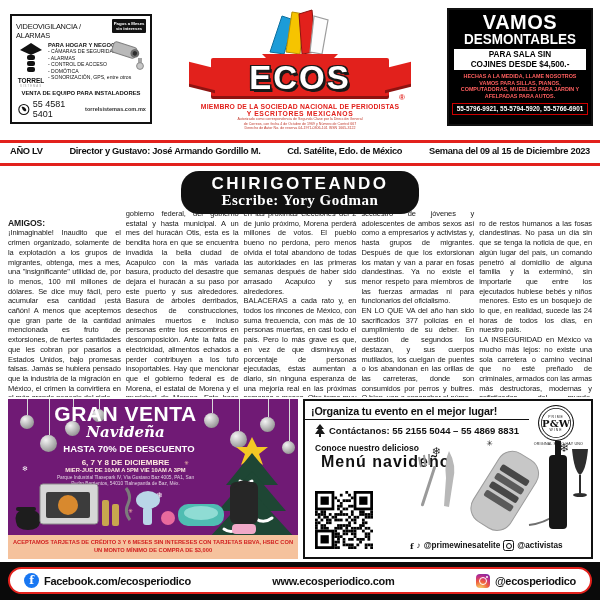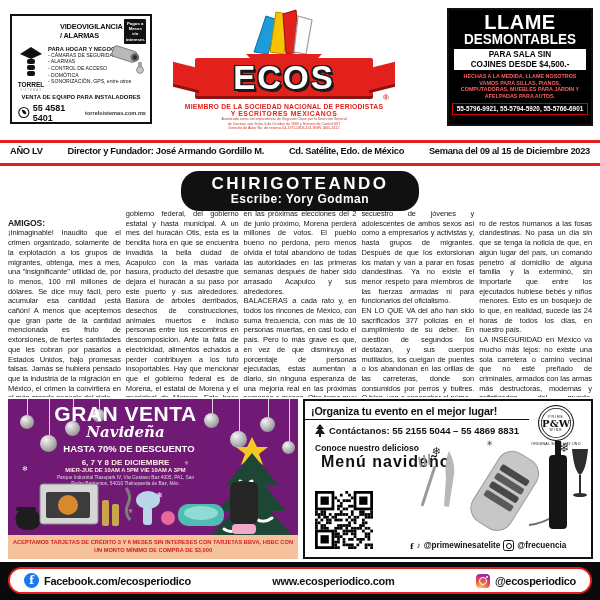--- a/index.html
+++ b/index.html
@@ -3,37 +3,37 @@
 <meta charset="utf-8">
 <style>
   html,body{margin:0;padding:0;}
   body{width:600px;height:600px;position:relative;background:#fff;
        font-family:"Liberation Sans",sans-serif;color:#111;overflow:hidden;}
   .abs{position:absolute;}
 
   
   .torrel{left:10px;top:14px;width:142px;height:110px;border:2px solid #111;background:#fff;padding:3px 4px;box-sizing:border-box;}
   .t-head{display:flex;align-items:flex-start;gap:2px;}
-  .t-title{font-size:7.4px;font-weight:700;letter-spacing:-0.2px;padding-top:3px;margin-left:44px;}
+  .t-title{font-size:7.4px;font-weight:400;letter-spacing:-0.2px;padding-top:3px;}
   .t-badge{margin-left:auto;background:#111;color:#fff;font-size:4.3px;font-weight:700;text-align:center;width:34px;padding:2px 1px;line-height:5.2px;border-radius:1px;}
   .t-body{display:flex;margin-top:2px;}
   .t-left{width:30px;text-align:center;}
   .t-brand{font-size:6.5px;font-weight:900;margin-top:1px;}
   .t-brand-sub{font-size:2.8px;letter-spacing:1px;color:#999;}
   .t-right{flex:1;padding-left:2px;position:relative;}
   .t-aud{font-size:5.8px;font-weight:800;}
   .t-item{font-size:5.1px;line-height:6.6px;}
   .t-cam{position:absolute;right:-2px;top:-2px;}
   .t-venta{font-size:5.9px;font-weight:900;text-align:center;margin-top:2px;}
   .t-phone-row{display:flex;align-items:center;gap:3px;margin-top:3px;padding-left:2px;}
-  .t-phone{font-size:9px;font-weight:700;}
+  .t-phone{font-size:9px;font-weight:400;}
   .t-site{font-size:5.6px;font-weight:700;color:#333;}
 
   
-  .ecos{left:174px;top:6px;width:220px;text-align:center;}
+  .ecos{left:190px;top:6px;width:220px;text-align:center;}
   .banner{position:relative;width:178px;height:38px;margin:-4px auto 0;background:#e2211c;border-radius:2px;
           box-shadow:0 3px 0 #8e1310;display:flex;align-items:center;justify-content:center;}
   .banner::before,.banner::after{content:'';position:absolute;top:7px;width:26px;height:22px;background:#e2211c;box-shadow:0 3px 0 #8e1310;}
   .banner::before{left:-22px;transform:skewY(14deg);}
   .banner::after{right:-22px;transform:skewY(-14deg);}
   .ecos-text{font-size:33px;font-weight:900;color:#fff;letter-spacing:2px;line-height:33px;
              text-shadow:-1.5px -1.5px 0 #1a1a1a,1.5px -1.5px 0 #1a1a1a,-1.5px 1.5px 0 #1a1a1a,1.5px 1.5px 0 #1a1a1a,2.5px 2.5px 0 #1a1a1a;}
   .reg{position:absolute;right:-16px;bottom:-6px;font-size:8px;color:#e2211c;font-weight:700;background:#fff;border-radius:50%;}
   .member1{font-size:6.8px;font-weight:900;color:#e2211c;margin-top:7px;letter-spacing:0.2px;}
   .member2{font-size:6.8px;font-weight:900;color:#e2211c;letter-spacing:0.6px;}
@@ -50,21 +50,21 @@
 
   
   .rule{left:0;right:0;height:2.5px;background:#e2211c;}
   .rule-a{top:140px;}
   .rule-b{top:163px;}
   .mast-row{left:0;right:0;top:144px;display:flex;justify-content:space-between;padding:2px 10px;font-size:9.3px;font-weight:700;letter-spacing:-0.3px;}
 
   
   .chirigo{top:171px;left:50%;transform:translateX(-50%);width:238px;background:#111;color:#fff;border-radius:18px;text-align:center;padding:4px 0 5px;}
   .chirigo-title{font-size:17px;font-weight:900;letter-spacing:2.5px;line-height:17px;}
-  .chirigo-by{font-size:12px;font-weight:700;letter-spacing:0.5px;}
+  .chirigo-by{font-size:15px;font-weight:700;letter-spacing:0.5px;font-family:Liberation Serif, serif;}
 
   
   .article{top:209px;left:8px;right:8px;height:188px;display:flex;gap:5px;overflow:hidden;}
   .col{flex:1;font-size:7.5px;line-height:9.7px;text-align:justify;letter-spacing:-0.1px;color:#191919;white-space:pre-line;}
   .greet{display:block;font-size:8.6px;font-weight:900;white-space:normal;}
 
   
   .gv{left:8px;top:399px;width:290px;height:160px;background:#701a75;overflow:hidden;}
   .orn{position:absolute;border-radius:50%;background:radial-gradient(circle at 35% 30%,#f4f4f4,#9b9b9b 70%,#6e6e6e);}
   .orn::before{content:'';position:absolute;bottom:100%;left:50%;width:1px;height:var(--s,16px);background:#d9d9d9;}
@@ -74,21 +74,21 @@
   .gv-disc{font-size:9.5px;font-weight:900;margin-top:3px;padding-left:7px;}
   .gv-dates{font-size:8px;font-weight:900;margin-top:4px;color:#ffe9e0;}
   .gv-hours{font-size:5.8px;font-weight:800;color:#ffe9e0;}
   .gv-addr{font-size:4.8px;line-height:5.8px;color:rgba(255,255,255,0.78);margin-top:2px;}
   .snow{position:absolute;color:#fff;}
   .gv-terms{position:absolute;left:0;right:0;bottom:0;height:24px;background:#f5c29d;color:#d01f1f;text-align:center;font-weight:800;font-size:5.7px;line-height:7.6px;padding-top:4px;box-sizing:border-box;}
 
   
   .pw{left:303px;top:399px;width:290px;height:160px;background:#fff;border:2.5px solid #111;box-sizing:border-box;}
   .pw-header{font-size:10.8px;font-weight:900;padding:4px 6px 2px;width:212px;border-bottom:1.5px solid #111;letter-spacing:-0.2px;}
-  .pw-logo{position:absolute;right:8px;top:4px;width:54px;text-align:center;}
+  .pw-logo{position:absolute;right:8px;top:4px;width:54px;text-align:right;}
   .pw-circle{width:34px;height:34px;margin:0 auto;border:1.2px solid #111;border-radius:50%;box-shadow:inset 0 0 0 2px #fff,inset 0 0 0 2.8px #111;display:flex;flex-direction:column;align-items:center;justify-content:center;}
   .pw-prime{font-size:3.4px;letter-spacing:1px;}
   .pw-main{font-family:"DejaVu Serif",serif;font-size:10px;font-weight:700;line-height:9px;}
   .pw-wine{font-size:3.4px;letter-spacing:1px;}
   .pw-tag{font-size:3.6px;margin-top:1px;letter-spacing:0.2px;}
   .pw-contact{display:flex;align-items:center;gap:4px;padding:4px 0 0 10px;font-size:9.5px;font-weight:900;}
   .pw-menu1{font-size:8.5px;font-weight:900;padding:6px 0 0 10px;}
   .pw-menu2{font-size:16px;font-weight:700;letter-spacing:1px;padding:0 0 0 16px;}
   .pw-qr{position:absolute;left:10px;bottom:8px;width:58px;height:58px;}
   .pw-social{position:absolute;left:105px;bottom:6px;display:flex;align-items:center;gap:3px;font-size:8.2px;font-weight:900;}
@@ -169,34 +169,34 @@
       <span class="reg">®</span>
     </div>
     <div class="member1">MIEMBRO DE LA SOCIEDAD NACIONAL DE PERIODISTAS</div>
     <div class="member2">Y ESCRITORES MEXICANOS</div>
     <div class="auth">Autorizado como correspondencia de Segunda Clase por la Dirección General</div>
     <div class="auth">de Correos, con fecha 4 de Octubre de 1969 y Número de Control 667</div>
     <div class="auth">Derecho de Autor No. de reserva 04-1971-0306-101 ISSN 1665-3122</div>
   </div>
 
   <div class="abs fundas">
-    <div class="f-t1">LLAME</div>
+    <div class="f-t1">VAMOS</div>
     <div class="f-t2">DESMONTABLES</div>
     <div class="f-box">
       <div>PARA SALA SIN</div>
       <div>COJINES DESDE $4,500.-</div>
     </div>
     <div class="f-body">HECHAS A LA MEDIDA, LLAME NOSOTROS VAMOS PARA SILLAS, PIANOS, COMPUTADORAS, MUEBLES PARA JARDIN Y AFELPADAS PARA AUTOS.</div>
     <div class="f-phones">55-5796-9921, 55-5794-5920, 55-5766-6901</div>
   </div>
 
   <div class="abs rule rule-a"></div>
   <div class="abs mast-row">
     <span>AÑO LV</span>
-    <span>Director y Fundador: José Armando Gordillo M.</span>
+    <span>Director y Gustavo: José Armando Gordillo M.</span>
     <span>Cd. Satélite, Edo. de México</span>
     <span>Semana del 09 al 15 de Diciembre 2023</span>
   </div>
   <div class="abs rule rule-b"></div>
 
   <div class="abs chirigo">
     <div class="chirigo-title">CHIRIGOTEANDO</div>
     <div class="chirigo-by">Escribe: Yory Godman</div>
   </div>
 
@@ -483,21 +483,21 @@
         <rect x="170" y="36" width="2" height="18" fill="#2d2d2d"></rect>
         <ellipse cx="171" cy="56" rx="7" ry="2" fill="#2d2d2d"></ellipse>
       </g>
     </svg>
 
     <div class="pw-social">
       <span style="font-family:'DejaVu Serif',serif;font-weight:700">f</span>
       <span>♪</span>
       <span>@primewinesatelite</span>
       <span class="igmini"></span>
-      <span>@frecuencia</span>
+      <span>@activistas</span>
     </div>
   </div>
 
   <div class="abs footer">
     <div class="pill">
       <span class="pill-item">
         <span class="fb">f</span>
         <span>Facebook.com/ecosperiodico</span>
       </span>
       <span class="pill-item">

